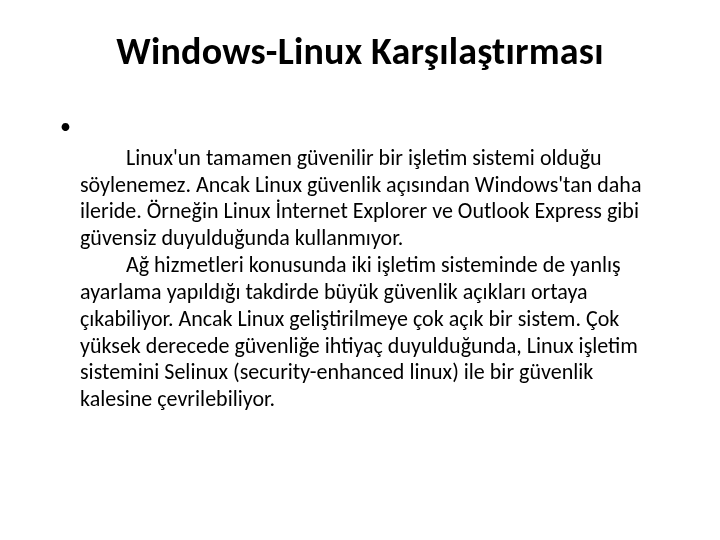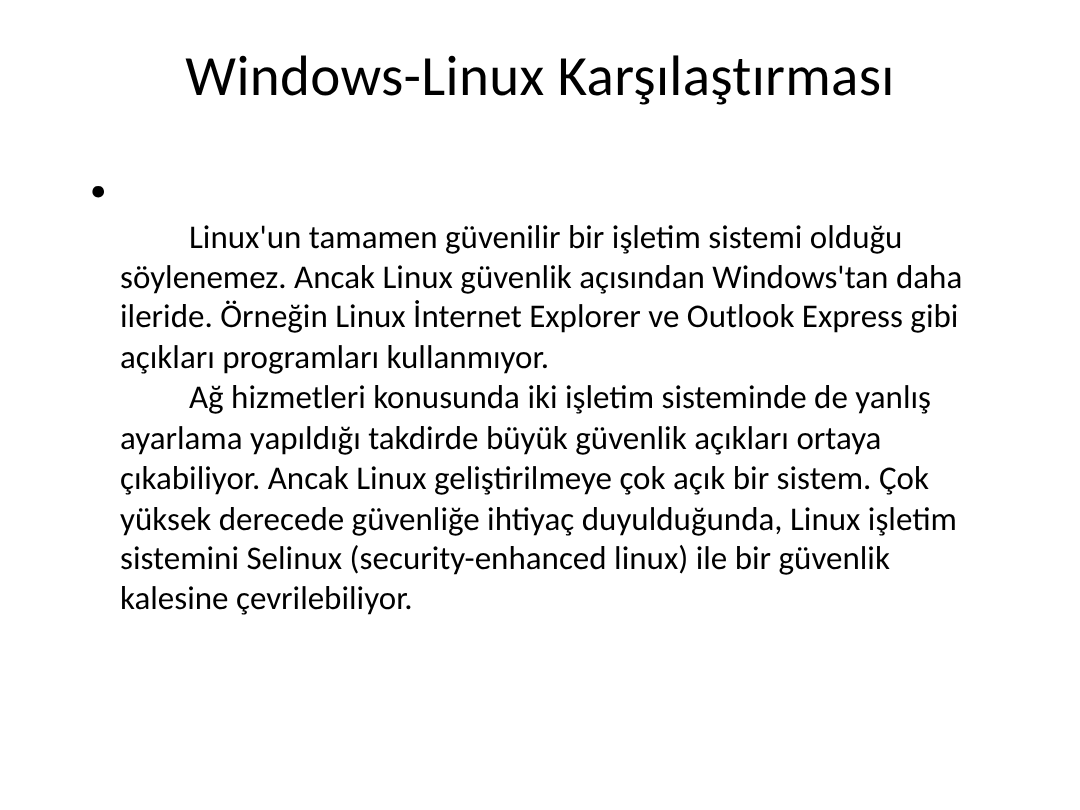--- a/index.html
+++ b/index.html
@@ -11,21 +11,21 @@
       width: 720px;
       height: 540px;
       background: #ffffff;
       font-family: Calibri, "Segoe UI", Arial, sans-serif;
       color: #000000;
       padding: 28px 50px 40px 50px;
       overflow: hidden;
     }
     .slide-title {
       font-size: 38px;
-      font-weight: 400;
+      font-weight: 700;
       text-align: center;
       margin-bottom: 40px;
       letter-spacing: 0.2px;
     }
     .content {
       font-size: 22px;
       line-height: 1.22;
     }
     .bullet-row {
       display: flex;
@@ -52,15 +52,15 @@
   </style>
 </head>
 <body>
 
 <h1 class="slide-title">Windows-Linux Karşılaştırması</h1>
 
 <div class="content">
   <div class="bullet-row">
     <span class="bullet-dot">•</span>
   </div>
-  <div class="para para-indent">Linux'un tamamen güvenilir bir işletim sistemi olduğu söylenemez. Ancak Linux güvenlik açısından Windows'tan daha ileride. Örneğin Linux İnternet Explorer ve Outlook Express gibi açıkları programları kullanmıyor.</div>
+  <div class="para para-indent">Linux'un tamamen güvenilir bir işletim sistemi olduğu söylenemez. Ancak Linux güvenlik açısından Windows'tan daha ileride. Örneğin Linux İnternet Explorer ve Outlook Express gibi güvensiz duyulduğunda kullanmıyor.</div>
   <div class="para para-indent">Ağ hizmetleri konusunda iki işletim sisteminde de yanlış ayarlama yapıldığı takdirde büyük güvenlik açıkları ortaya çıkabiliyor. Ancak Linux geliştirilmeye çok açık bir sistem. Çok yüksek derecede güvenliğe ihtiyaç duyulduğunda, Linux işletim sistemini Selinux (security-enhanced linux) ile bir güvenlik kalesine çevrilebiliyor.</div>
 </div>
 
 </body></html>

